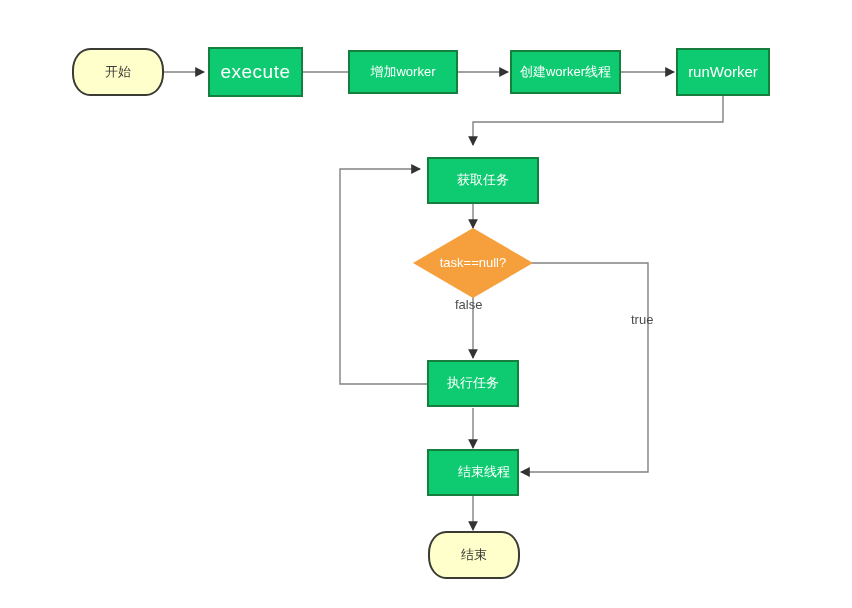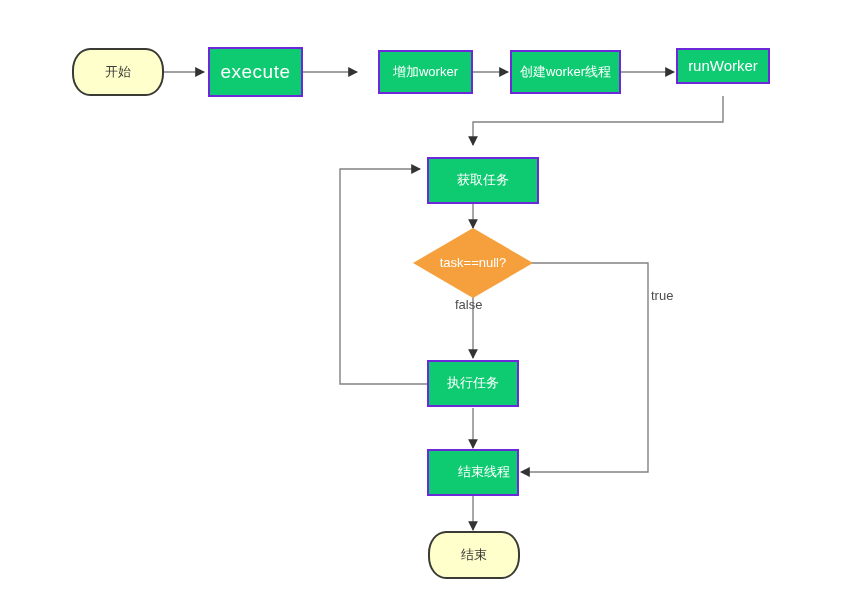--- a/index.html
+++ b/index.html
@@ -31,21 +31,21 @@
     position: absolute;
     box-sizing: border-box;
     display: flex;
     align-items: center;
     justify-content: center;
     text-align: right;
     line-height: 1.15;
   }
   .node-process {
     background: #0ecb72;
-    border: 2px solid #6d28d9;
+    border: 2px solid #15803d;
     color: #ffffff;
   }
   .node-terminal {
     background: #ffffcc;
     border: 2px solid #3b3b36;
     border-radius: 18px / 22px;
     color: #3b3b36;
   }
   .node-decision {
     background: transparent;
@@ -116,29 +116,29 @@
   </svg>
 
   <div class="node node-terminal cjk" style="left:72px; top:48px; width:92px; height:48px;">
     <span>开始</span>
   </div>
 
   <div class="node node-process mono-ish" style="left:208px; top:47px; width:95px; height:50px;">
     <span>execute</span>
   </div>
 
-  <div class="node node-process cjk" style="left:378px; top:50px; width:95px; height:44px;">
+  <div class="node node-process cjk" style="left:348px; top:50px; width:110px; height:44px;">
     <span>增加worker</span>
   </div>
 
   <div class="node node-process cjk" style="left:510px; top:50px; width:111px; height:44px;">
     <span>创建worker线程</span>
   </div>
 
-  <div class="node node-process lbl-15" style="left:676px; top:48px; width:94px; height:36px;">
+  <div class="node node-process lbl-15" style="left:676px; top:48px; width:94px; height:48px;">
     <span>runWorker</span>
   </div>
 
   <div class="node node-process cjk" style="left:427px; top:157px; width:112px; height:47px;">
     <span>获取任务</span>
   </div>
 
   <div class="node node-decision lbl-13" style="left:413px; top:228px; width:120px; height:70px;">
     <svg class="diamond-shape" viewBox="0 0 120 70" preserveAspectRatio="none">
       <polygon points="60,0 120,35 60,70 0,35" fill="#f5a03c"></polygon>
@@ -153,15 +153,15 @@
   <div class="node node-process cjk" style="left:427px; top:449px; width:92px; height:47px;padding-left:22px;">
     <span>结束线程</span>
   </div>
 
   <div class="node node-terminal cjk" style="left:428px; top:531px; width:92px; height:48px;font-family:Liberation Serif, serif;">
     <span>结束</span>
   </div>
 
   <div class="edge-label" style="left:455px; top:297px;">false</div>
 
-  <div class="edge-label" style="left:631px; top:288px;margin-left:20px;">true</div>
+  <div class="edge-label" style="left:631px; top:312px;">true</div>
 
 </div>
 
 </body></html>

